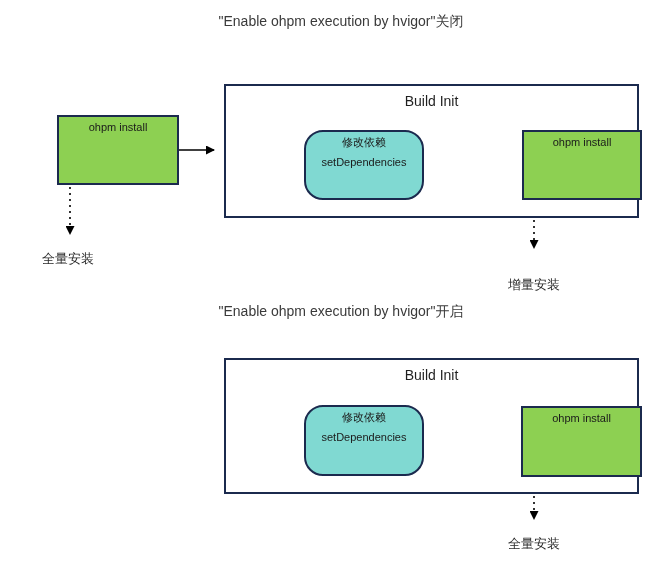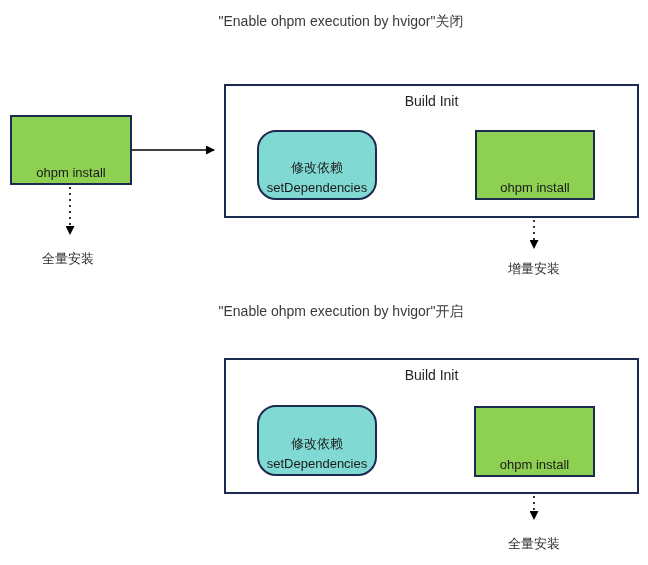--- a/index.html
+++ b/index.html
@@ -45,46 +45,47 @@
     text-align:center;
     padding-top:7px;
     font-size:14px;
     color:#1f1f1f;
   }
   .box{
     position:absolute;
     display:flex;
     flex-direction:column;
     align-items:center;
-    justify-content:flex-end;
+    justify-content:flex-start;
     border:2px solid var(--border_color,#1b2a4e);
-    font-size:13px;
+    font-size:11px;
     color:#1a1a1a;
     text-align:center;
     line-height:20px;
     box-sizing:border-box;
+    margin-left:47px;
   }
   .green{ background:var(--green,#8dd052); }
   .cyan{ background:var(--cyan,#80d9d2);border-radius:19px; }
   .box-ohpm-left{ left:10px; top:115px; width:122px; height:70px; }
   .group-off{ left:224px; top:84px; }
   .cyan-off{ left:257px; top:130px; width:120px; height:70px; }
   .green-off{ left:475px; top:130px; width:120px; height:70px; }
   .group-on{ left:224px; top:358px; height:132px; }
   .cyan-on{ left:257px; top:405px; width:120px; height:71px; }
   .green-on{ left:474px; top:406px; width:121px; height:71px; }
   .flow-label{
     position:absolute;
     transform:translateX(-50%);
     font-size:13px;
     color:#2b2b2b;
     white-space:nowrap;
   }
   .label-full-off{ left:68px; top:250px; }
-  .label-incr-off{ left:534px; top:260px; }
+  .label-incr-off{ left:534px; top:276px; }
   .label-full-on{ left:534px; top:535px; }
   .title-off{ left:341px; top:13px; }
   .title-on{ left:341px; top:303px; }
 </style>
 </head>
 <body>
 
 <div class="canvas">
 
   <svg class="arrows" viewBox="0 0 648 565">

